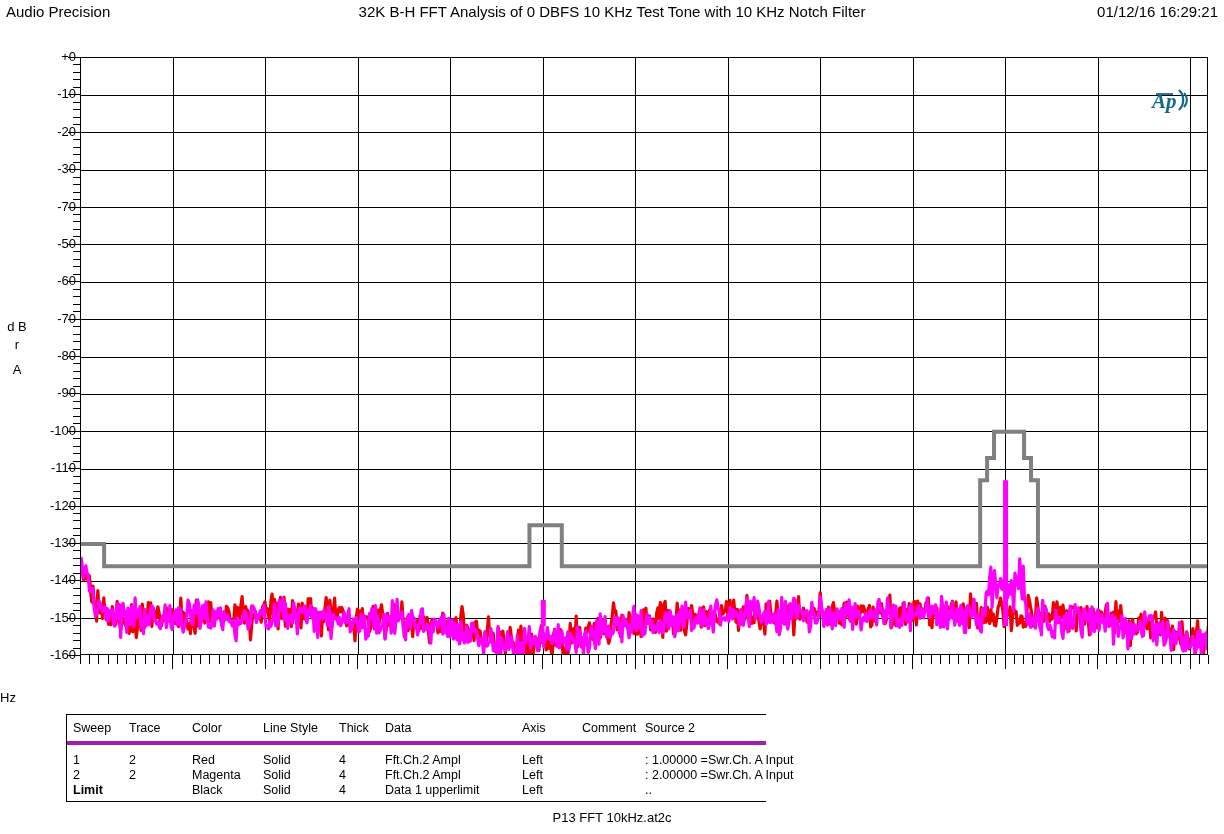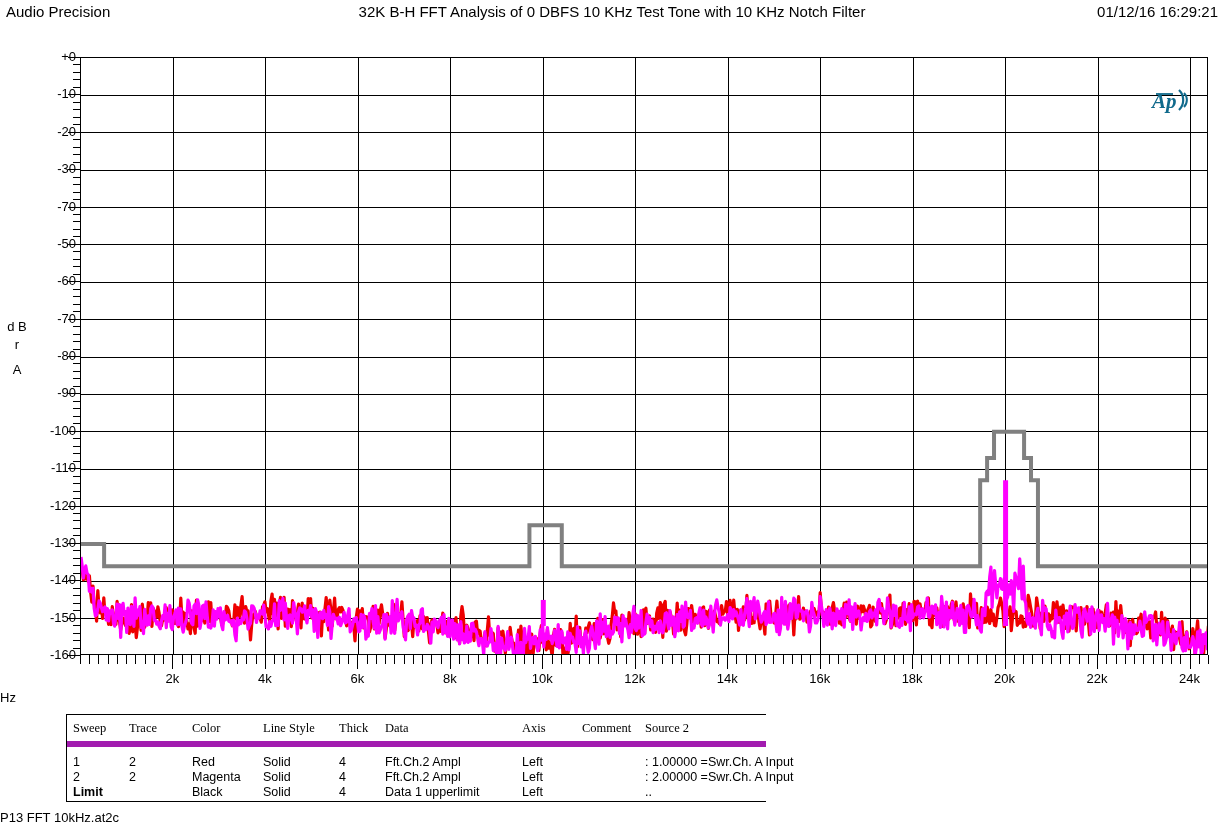--- a/index.html
+++ b/index.html
@@ -181,42 +181,41 @@
     width: 700px;
     height: 88px;
     border-top: 1px solid #000000;
     border-bottom: 1px solid #000000;
     border-left: 1px solid #000000;
     box-sizing: border-box;
   }
   #legend-head {
     position: relative;
     height: 26px;
-    border-bottom: 6px solid #a21caf;
-    font-family: Liberation Serif, serif;
+    border-bottom: 4px solid #a21caf;
   }
   #legend-body {
     position: relative;
     height: 60px;
   }
   .lg-cell {
     position: absolute;
     top: 6px;
     font-size: 12.5px;
     white-space: nowrap;
   }
   .lg-row { position: relative; height: 15px; }
   .lg-row .lg-cell { top: 1px; }
   #legend-body .lg-row:first-child { margin-top: 7px; }
 
   #footer-file {
     position: absolute;
     left: 0; top: 810px;
     width: 1224px;
-    text-align: left;
+    text-align: center;
     font-size: 13px;
   }
 </style>
 </head>
 <body>
 
 <div id="app">
 
   <div id="header">
     <div id="header-brand">Audio Precision</div>
@@ -503,34 +502,20 @@
         <div class="xtick-minor" style="left: 1054.03px;"></div>
         <div class="xtick-minor" style="left: 1063.28px;"></div>
         <div class="xtick-minor" style="left: 1072.52px;"></div>
         <div class="xtick-minor" style="left: 1081.77px;"></div>
         <div class="xtick-minor" style="left: 1091.02px;"></div>
         <div class="xtick-minor" style="left: 1100.26px;"></div>
         <div class="xtick-major" style="left: 1109.51px;"></div>
         <div class="xtick-minor" style="left: 1118.75px;"></div>
         <div class="xtick-minor" style="left: 1128px;"></div>
       </div>
-    <div id="xtick-labels">
-        <div class="xtick-label" style="left: 92.459px;">2k</div>
-        <div class="xtick-label" style="left: 184.918px;">4k</div>
-        <div class="xtick-label" style="left: 277.377px;">6k</div>
-        <div class="xtick-label" style="left: 369.836px;">8k</div>
-        <div class="xtick-label" style="left: 462.295px;">10k</div>
-        <div class="xtick-label" style="left: 554.754px;">12k</div>
-        <div class="xtick-label" style="left: 647.213px;">14k</div>
-        <div class="xtick-label" style="left: 739.672px;">16k</div>
-        <div class="xtick-label" style="left: 832.131px;">18k</div>
-        <div class="xtick-label" style="left: 924.59px;">20k</div>
-        <div class="xtick-label" style="left: 1017.05px;">22k</div>
-        <div class="xtick-label" style="left: 1109.51px;">24k</div>
-      </div>
     <div id="xaxis-title">Hz</div>
   </div>
 
   <div id="legend">
     <div id="legend-head">
         <div class="lg-cell" style="left: 6px;">Sweep</div>
         <div class="lg-cell" style="left: 62px;">Trace</div>
         <div class="lg-cell" style="left: 125px;">Color</div>
         <div class="lg-cell" style="left: 196px;">Line Style</div>
         <div class="lg-cell" style="left: 272px;">Thick</div>

